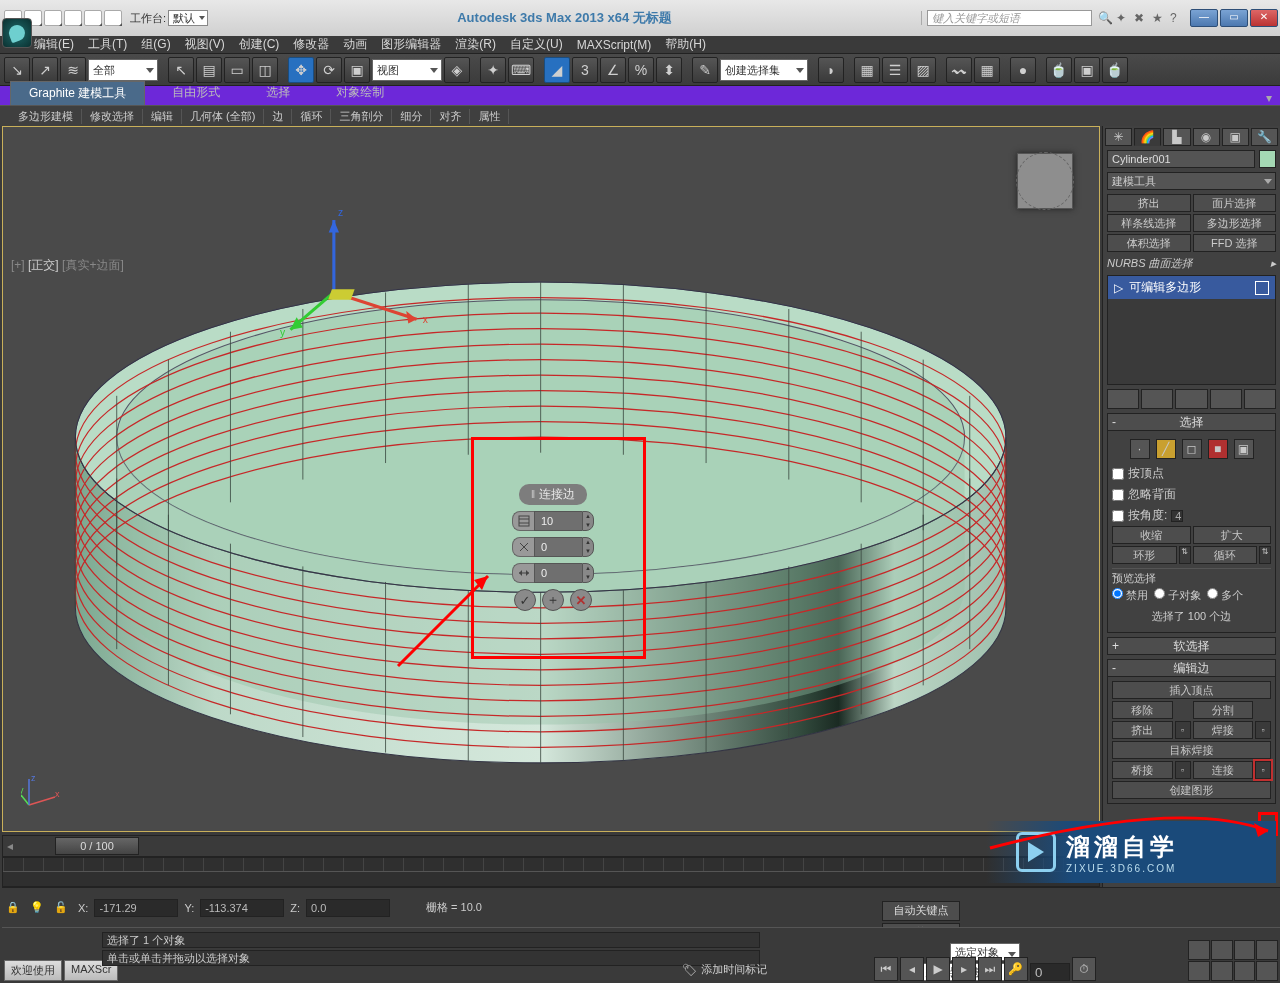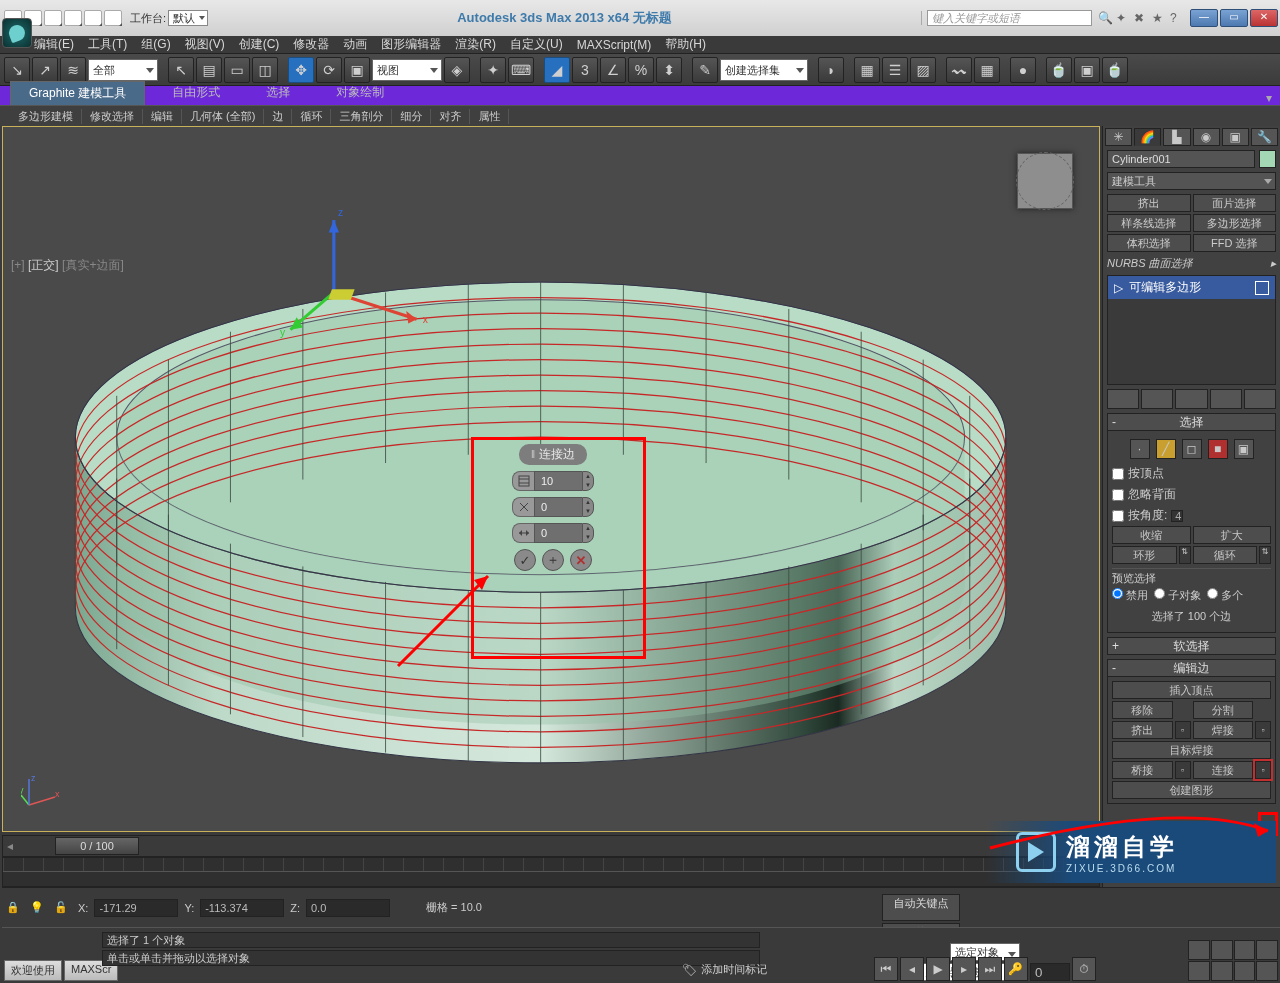--- a/index.html
+++ b/index.html
@@ -47,21 +47,21 @@
 .viewport.active-border{ outline:1px solid #c9b05a; outline-offset:-1px;}
 
 .scene{ position:absolute; inset:0; }
 
 .axis-small{ position:absolute; left:18px; bottom:18px; width:40px; height:40px;}
 
 .viewcube{ position:absolute; right:26px; top:26px; width:56px; height:56px; background:#8e8e8e; border:1px solid #555; transform:rotate(0deg); display:flex; align-items:center; justify-content:center; box-shadow:0 0 6px #222;}
 .viewcube::before{content:''; position:absolute; width:56px;height:56px; border:1px dashed #666; border-radius:50%;}
 
 .redbox{ position:absolute; border:3px solid #f00; }
-.caddy{ position:absolute; left:498px; top:444px; width:110px; display:flex; flex-direction:column; align-items:center; gap:6px;}
+.caddy{ position:absolute; left:498px; top:484px; width:110px; display:flex; flex-direction:column; align-items:center; gap:6px;}
 .caddy-title{ background:#7d7d7d; color:#e8e8e8; border-radius:10px; padding:2px 12px; font-size:12px; display:flex; align-items:center; gap:4px;}
 .caddy-title::before{content:'‖'; color:#ccc; font-size:10px;}
 .spin{ display:flex; align-items:center;}
 .spin .lbl{ width:22px;height:20px; background:#999; border:1px solid #666; border-right:none; border-radius:8px 0 0 8px; display:flex; align-items:center; justify-content:center;}
 .spin .lbl svg{width:12px;height:12px;}
 .spin input{ width:48px; height:20px; background:#6f6f6f; border:1px solid #555; border-right:none; color:#eee; font-size:11px; padding-left:6px;}
 .spin .arr{ width:12px;height:20px; background:#888; border:1px solid #555; border-radius:0 8px 8px 0; display:flex; flex-direction:column;}
 .spin .arr span{flex:1; font-size:6px; text-align:center; line-height:8px; color:#333;}
 .caddy-btns{ display:flex; gap:6px;}
 .cbtn{ width:22px;height:22px; border-radius:50%; background:#8a8a8a; border:1px solid #555; display:flex; align-items:center; justify-content:center; font-size:13px; color:#333;}
@@ -113,21 +113,21 @@
 .status1{ position:absolute; left:2px; right:0; bottom:56px; height:40px; background:#3a3a3a; border-top:1px solid #222; display:flex; align-items:center; font-size:11px; gap:6px; padding-left:4px;}
 .coord-box{ width:84px; background:#2a2a2a; border:1px solid #222; color:#bbb; height:18px; padding-left:4px; line-height:16px;}
 .coord-lbl{ color:#ccc;}
 .statusA{ position:absolute; left:2px; right:0; bottom:0; height:56px; background:#3a3a3a; border-top:1px solid #555;}
 .prompt-area{ position:absolute; left:100px; top:4px; right:520px; display:flex; flex-direction:column; gap:2px;}
 .prompt-area .p{ background:#333; border:1px solid #222; color:#ccc; height:16px; padding-left:4px; font-size:11px; line-height:14px;}
 .welcome{ position:absolute; left:2px; bottom:2px; display:flex; gap:2px;}
 .welcome .wt{ background:linear-gradient(#ddd,#bbb); border:1px solid #666; color:#333; font-size:11px; padding:2px 6px;}
 .anim-ctrls{ position:absolute; right:184px; bottom:0; height:56px; display:flex; align-items:flex-end; gap:2px; padding-bottom:2px;}
 .play{ width:24px;height:24px; background:#555; border:1px solid #222; display:flex; align-items:center; justify-content:center; color:#ccc; font-size:12px;}
-.autokey{ position:absolute; right:320px; bottom:62px; width:78px; background:#4d4d4d; border:1px solid #222; text-align:center; font-size:11px; height:27px; line-height:16px; color:#ddd;}
+.autokey{ position:absolute; right:320px; bottom:62px; width:78px; background:#4d4d4d; border:1px solid #222; text-align:center; font-size:11px; height:20px; line-height:16px; color:#ddd;}
 .setkey{ position:absolute; right:320px; bottom:42px; width:78px; background:#4d4d4d; border:1px solid #222; text-align:center; font-size:11px; height:18px; line-height:16px; color:#ddd;}
 .nav-ctrls{ position:absolute; right:2px; bottom:2px; width:90px; display:grid; grid-template-columns:repeat(4,1fr); gap:1px;}
 .nav-ctrls .n{ height:20px; background:#555; border:1px solid #222;}
 
 .watermark{ position:absolute; right:4px; bottom:100px; width:290px; height:62px; background:linear-gradient(90deg, transparent, #1a4a7a 30%, #1a4a7a); display:flex; align-items:center; padding-left:30px; gap:10px;}
 .watermark .play-ico{ width:40px;height:40px; border:3px solid #8dd0f0; border-radius:6px; display:flex; align-items:center; justify-content:center;}
 .watermark .play-ico::before{content:''; border-left:16px solid #8dd0f0; border-top:10px solid transparent; border-bottom:10px solid transparent;}
 .watermark .wt-text{ color:#fff; }
 .watermark .wt-text .big{ font-size:24px; font-weight:bold; letter-spacing:4px;}
 .watermark .wt-text .sm{ font-size:10px; color:#bde; letter-spacing:2px;}

